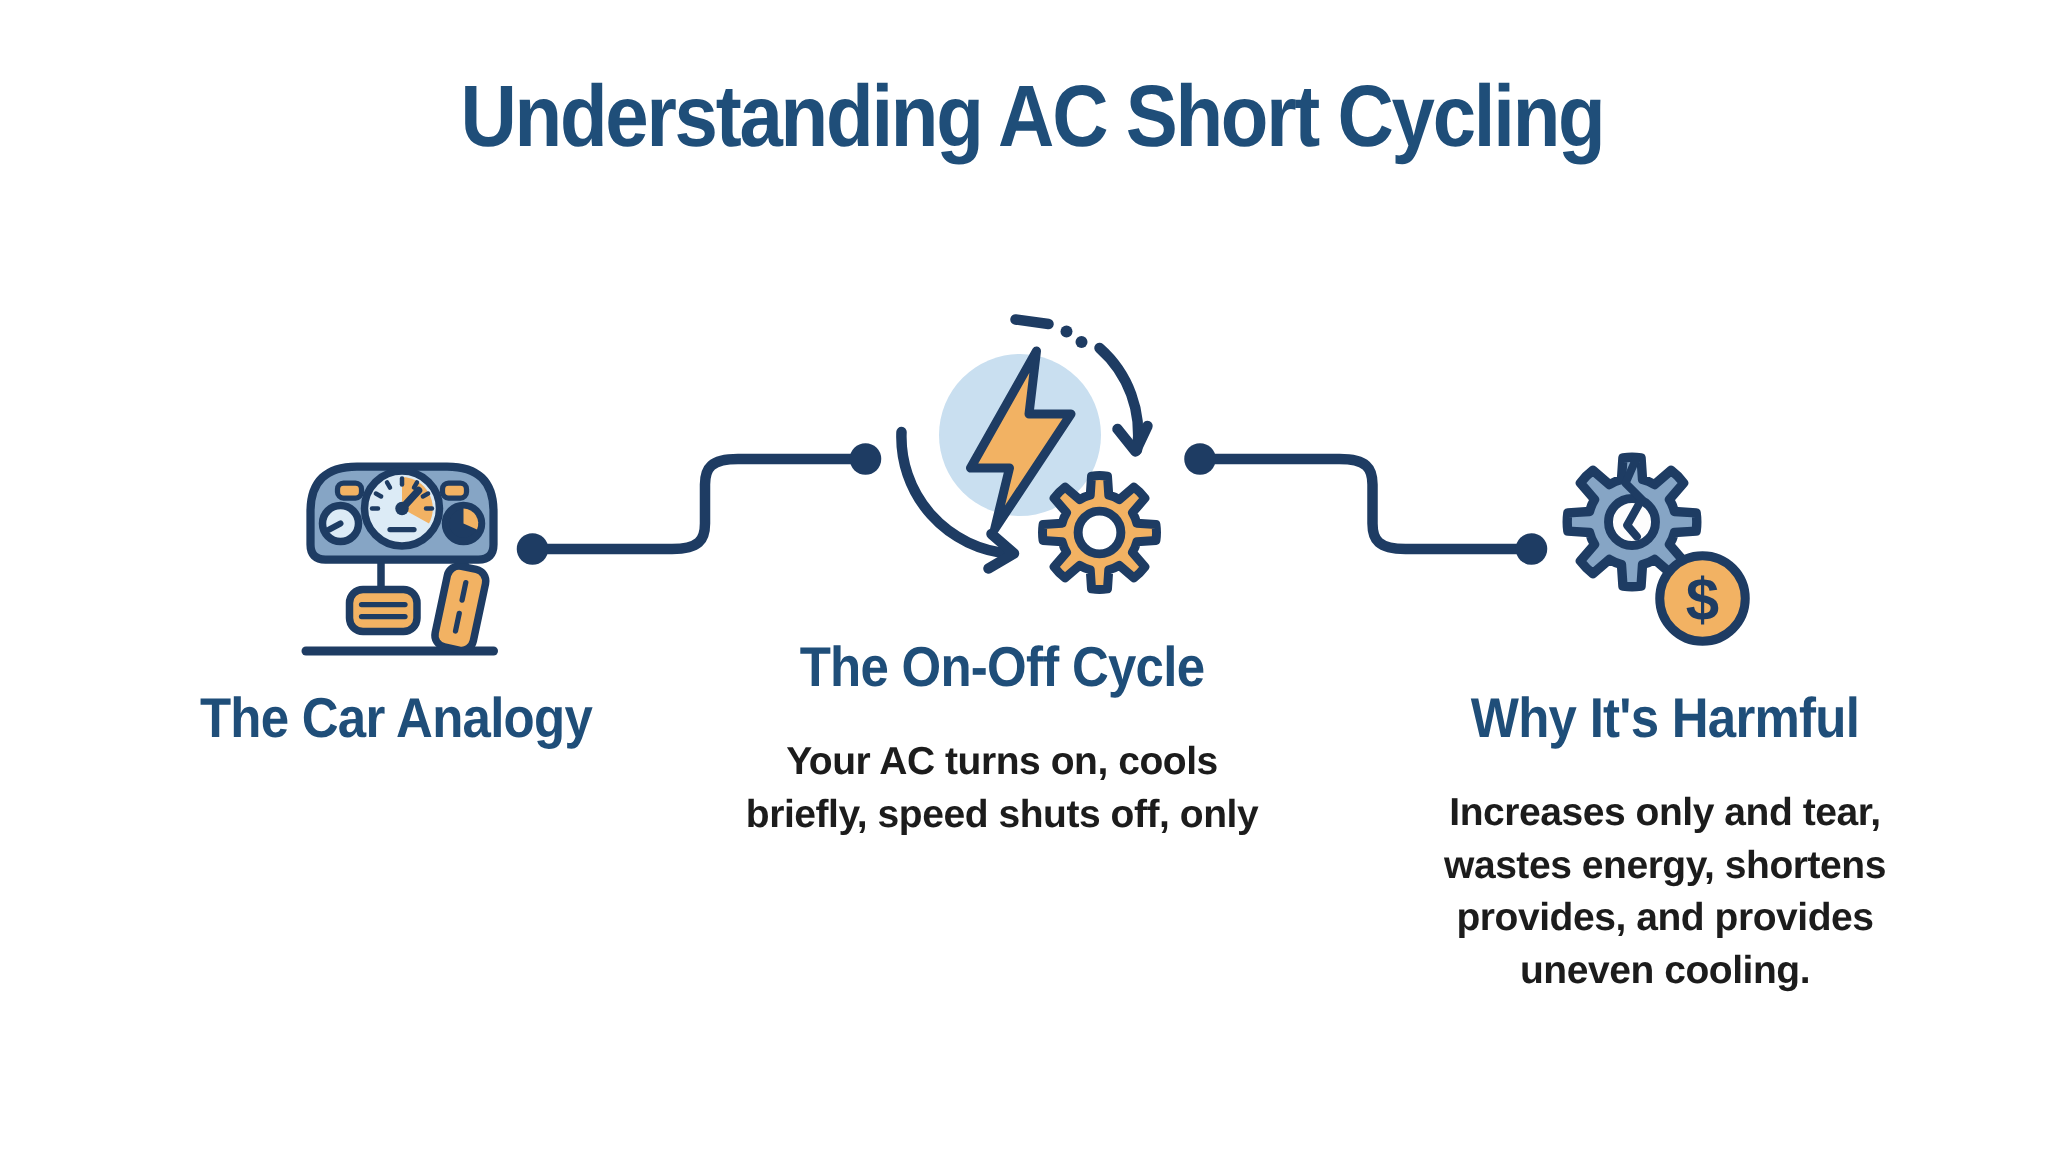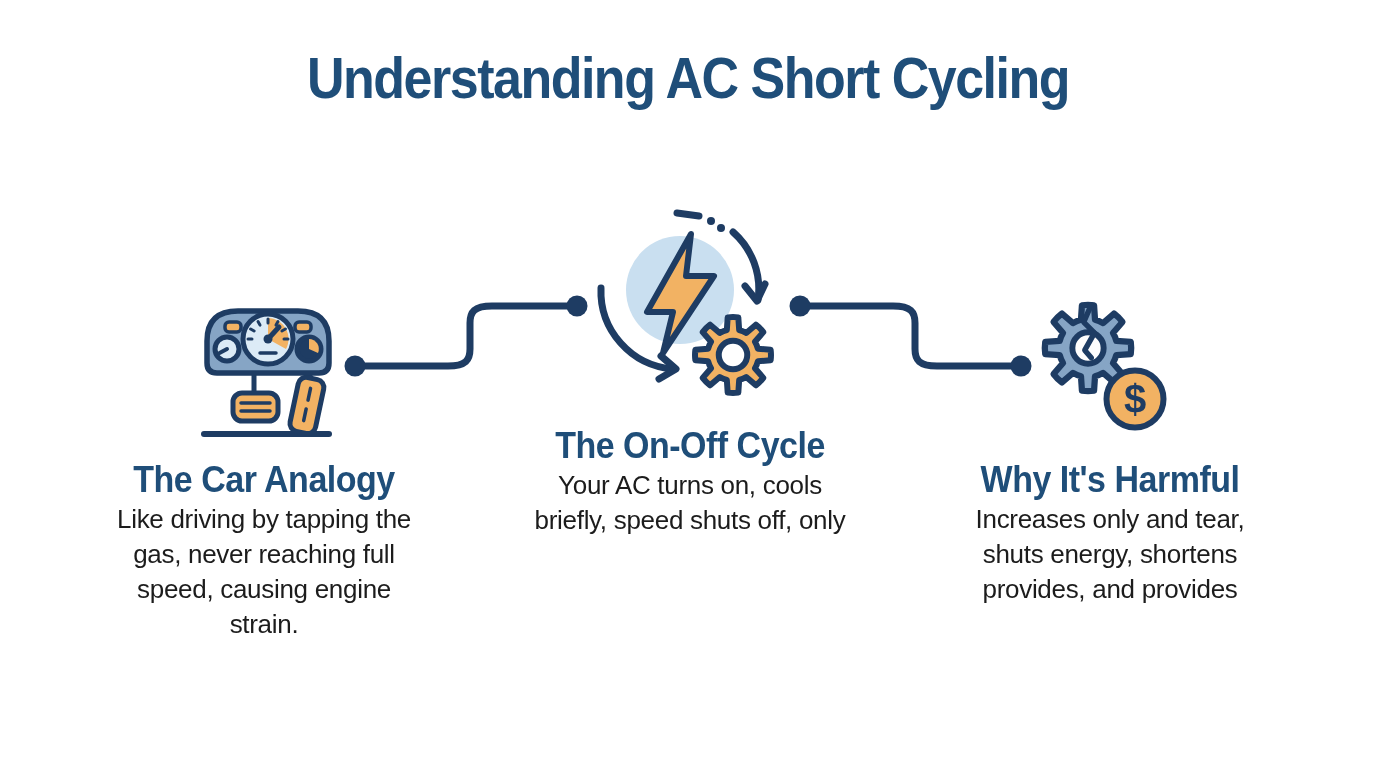--- a/index.html
+++ b/index.html
@@ -25,25 +25,26 @@
   }
   .connectors,.icon{position:absolute;}
   .connectors{left:0;top:0;}
   .card{position:absolute;width:400px;text-align:center;}
   .card h2{
     margin:0;font-size:34px;font-weight:bold;color:var(--blue);
     line-height:38px;letter-spacing:-0.5px;
     transform:scaleY(1.1);transform-origin:center top;
   }
   .card .card-body{
-    margin-top:6px;font-size:26px;line-height:35px;color:var(--ink);
+    margin-top:28px;font-size:26px;line-height:35px;color:var(--ink);
     letter-spacing:-0.3px;
+    font-weight:bold;
   }
   #card-1{left:64px;top:458px;}
-  #card-2{left:490px;top:424px;}
+  #card-2{left:468px;top:424px;}
   #card-3{left:910px;top:458px;}
   svg .outline{stroke:var(--navy);stroke-linecap:round;stroke-linejoin:round;fill:none;}
   svg text{font-family:"Liberation Sans", sans-serif;}
 </style>
 </head>
 <body>
 
 <div class="stage">
 
   <h1 class="page-title">Understanding AC Short Cycling</h1>
@@ -129,38 +130,33 @@
       <polyline points="3,-40 -4,-24 6,-14 -3,2 3,9" fill="none" stroke="#1e3c63" stroke-width="5" stroke-linecap="round" stroke-linejoin="round"></polyline>
     </g>
     <g>
       <circle cx="105" cy="104" r="28.5" fill="#f2b263" stroke="#1e3c63" stroke-width="6"></circle>
       <text x="105" y="118" font-size="40" font-weight="bold" fill="#1e3c63" text-anchor="middle">$</text>
     </g>
   </svg>
 
   <section class="card" id="card-1">
     <h2>The Car Analogy</h2>
-    <div class="card-body">
-      <div>Like driving by tapping the</div>
-      <div>gas, never reaching full</div>
-      <div>speed, causing engine</div>
-      <div>strain.</div>
-    </div>
   </section>
 
   <section class="card" id="card-2">
     <h2>The On-Off Cycle</h2>
     <div class="card-body">
       <div>Your AC turns on, cools</div>
       <div>briefly, speed shuts off, only</div>
     </div>
   </section>
 
   <section class="card" id="card-3">
     <h2>Why It's Harmful</h2>
     <div class="card-body">
       <div>Increases only and tear,</div>
-      <div>shuts energy, shortens</div>
+      <div>wastes energy, shortens</div>
       <div>provides, and provides</div>
+      <div>uneven cooling.</div>
     </div>
   </section>
 
 </div>
 
 </body></html>

